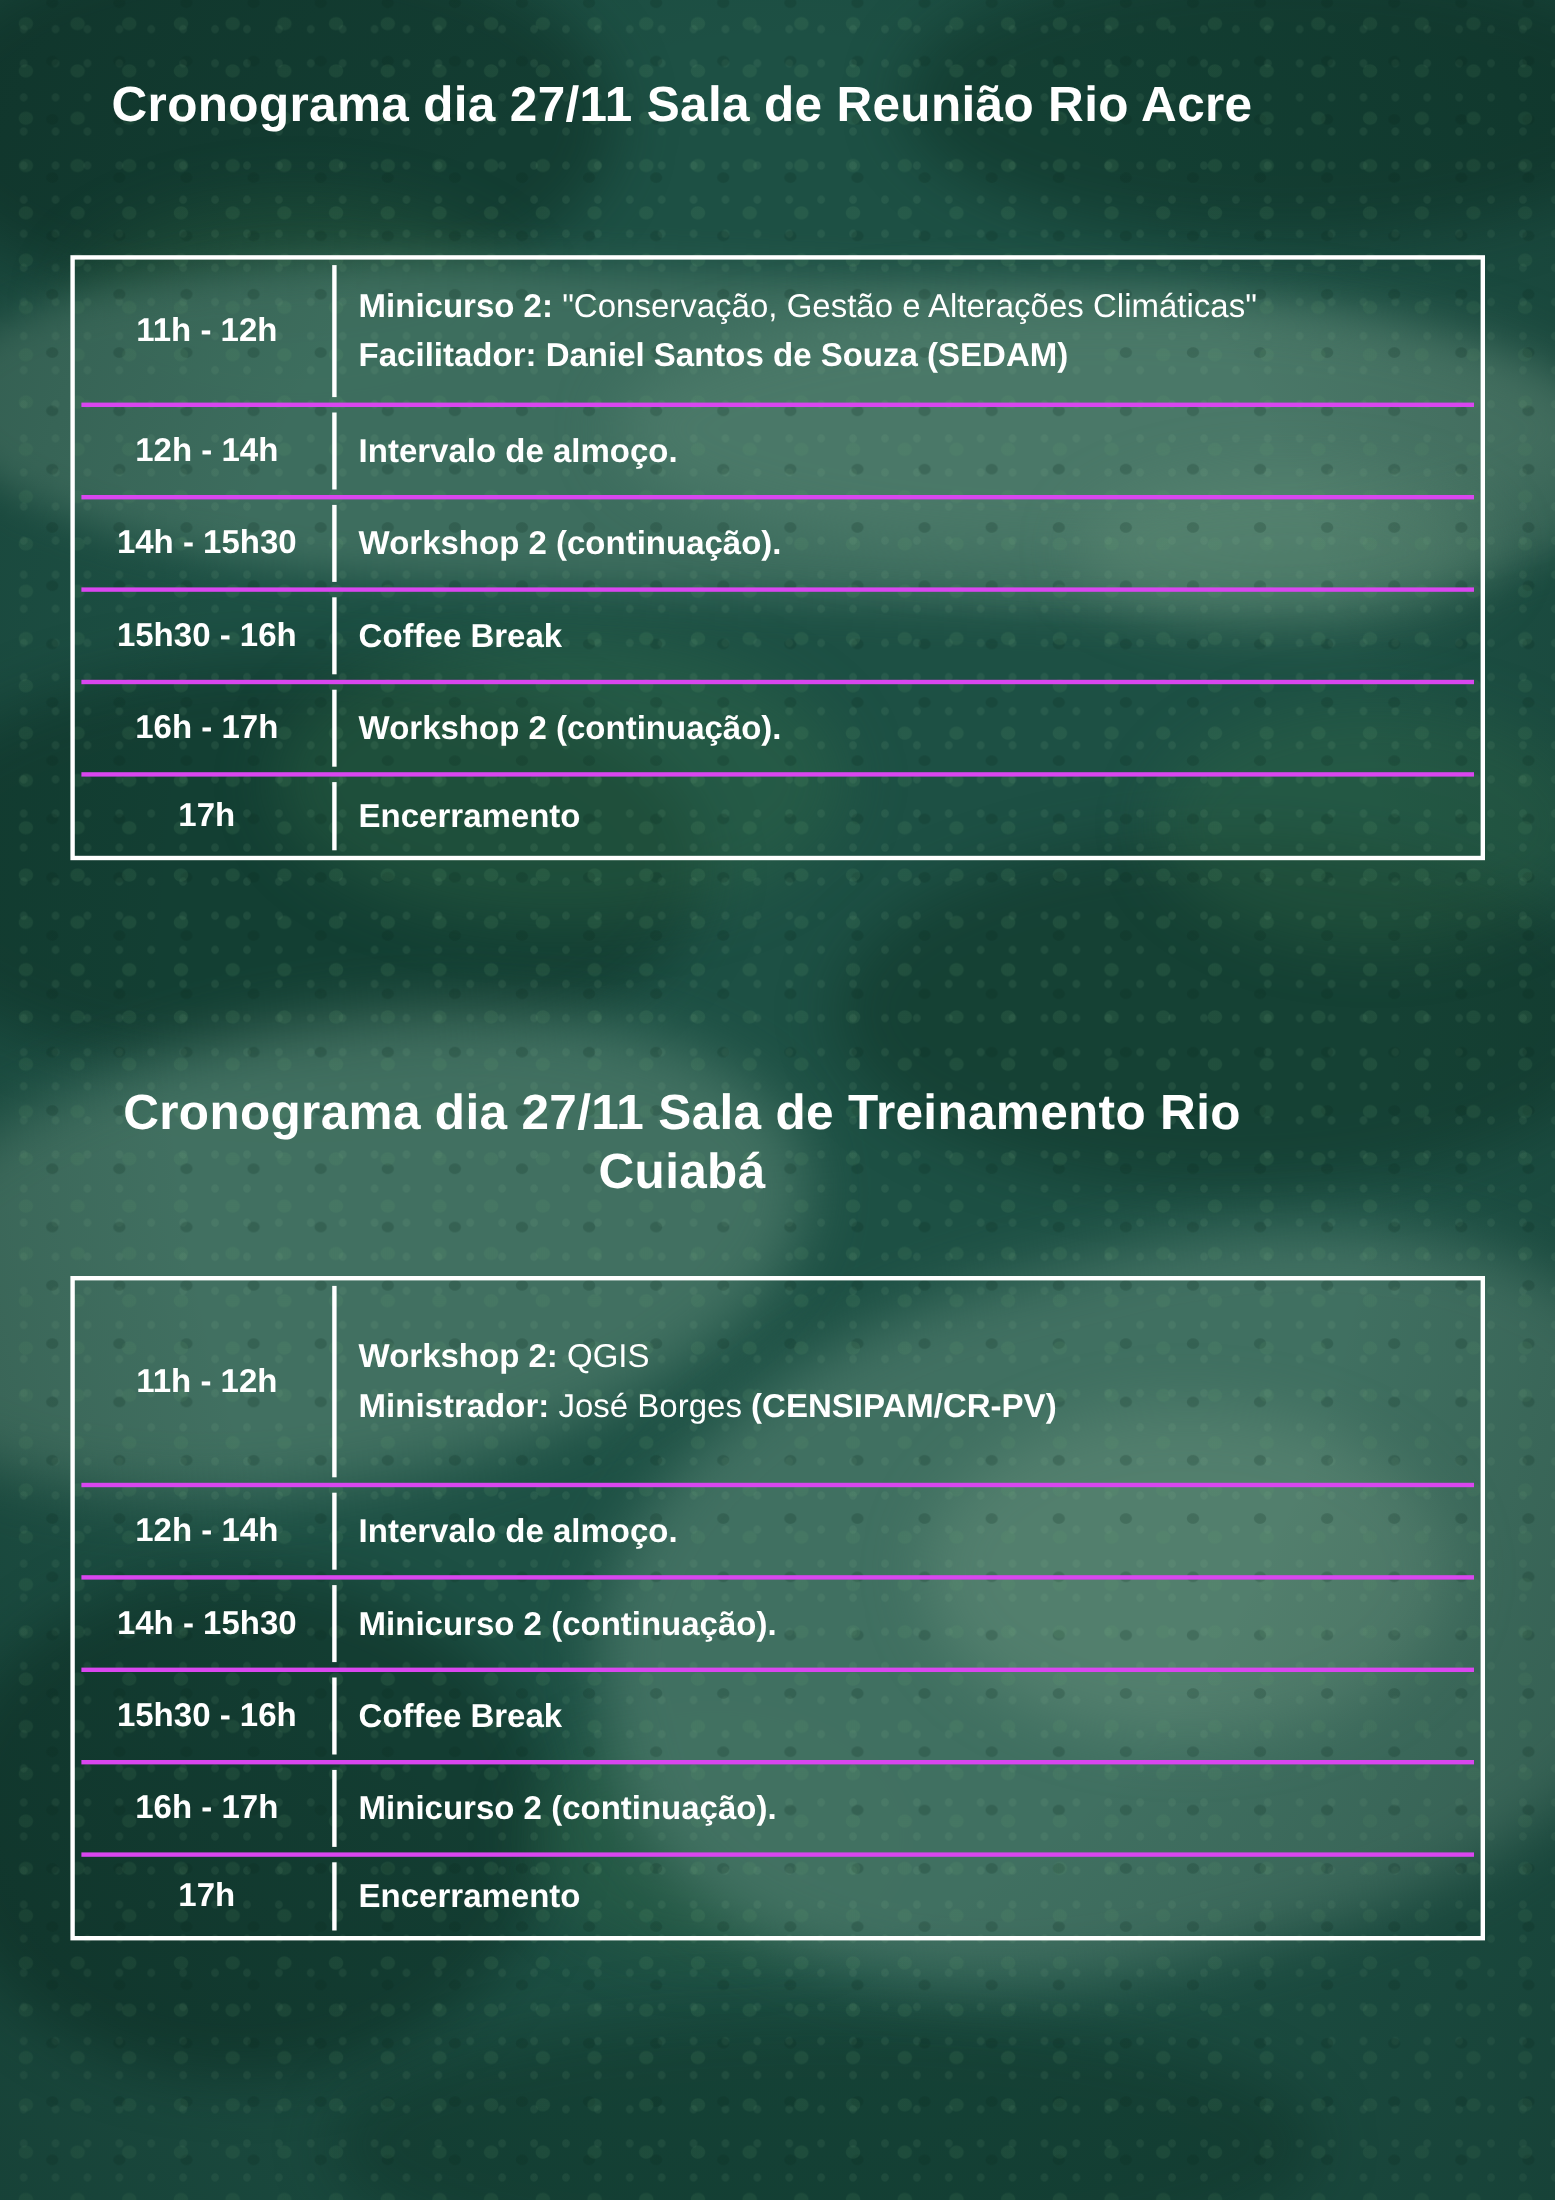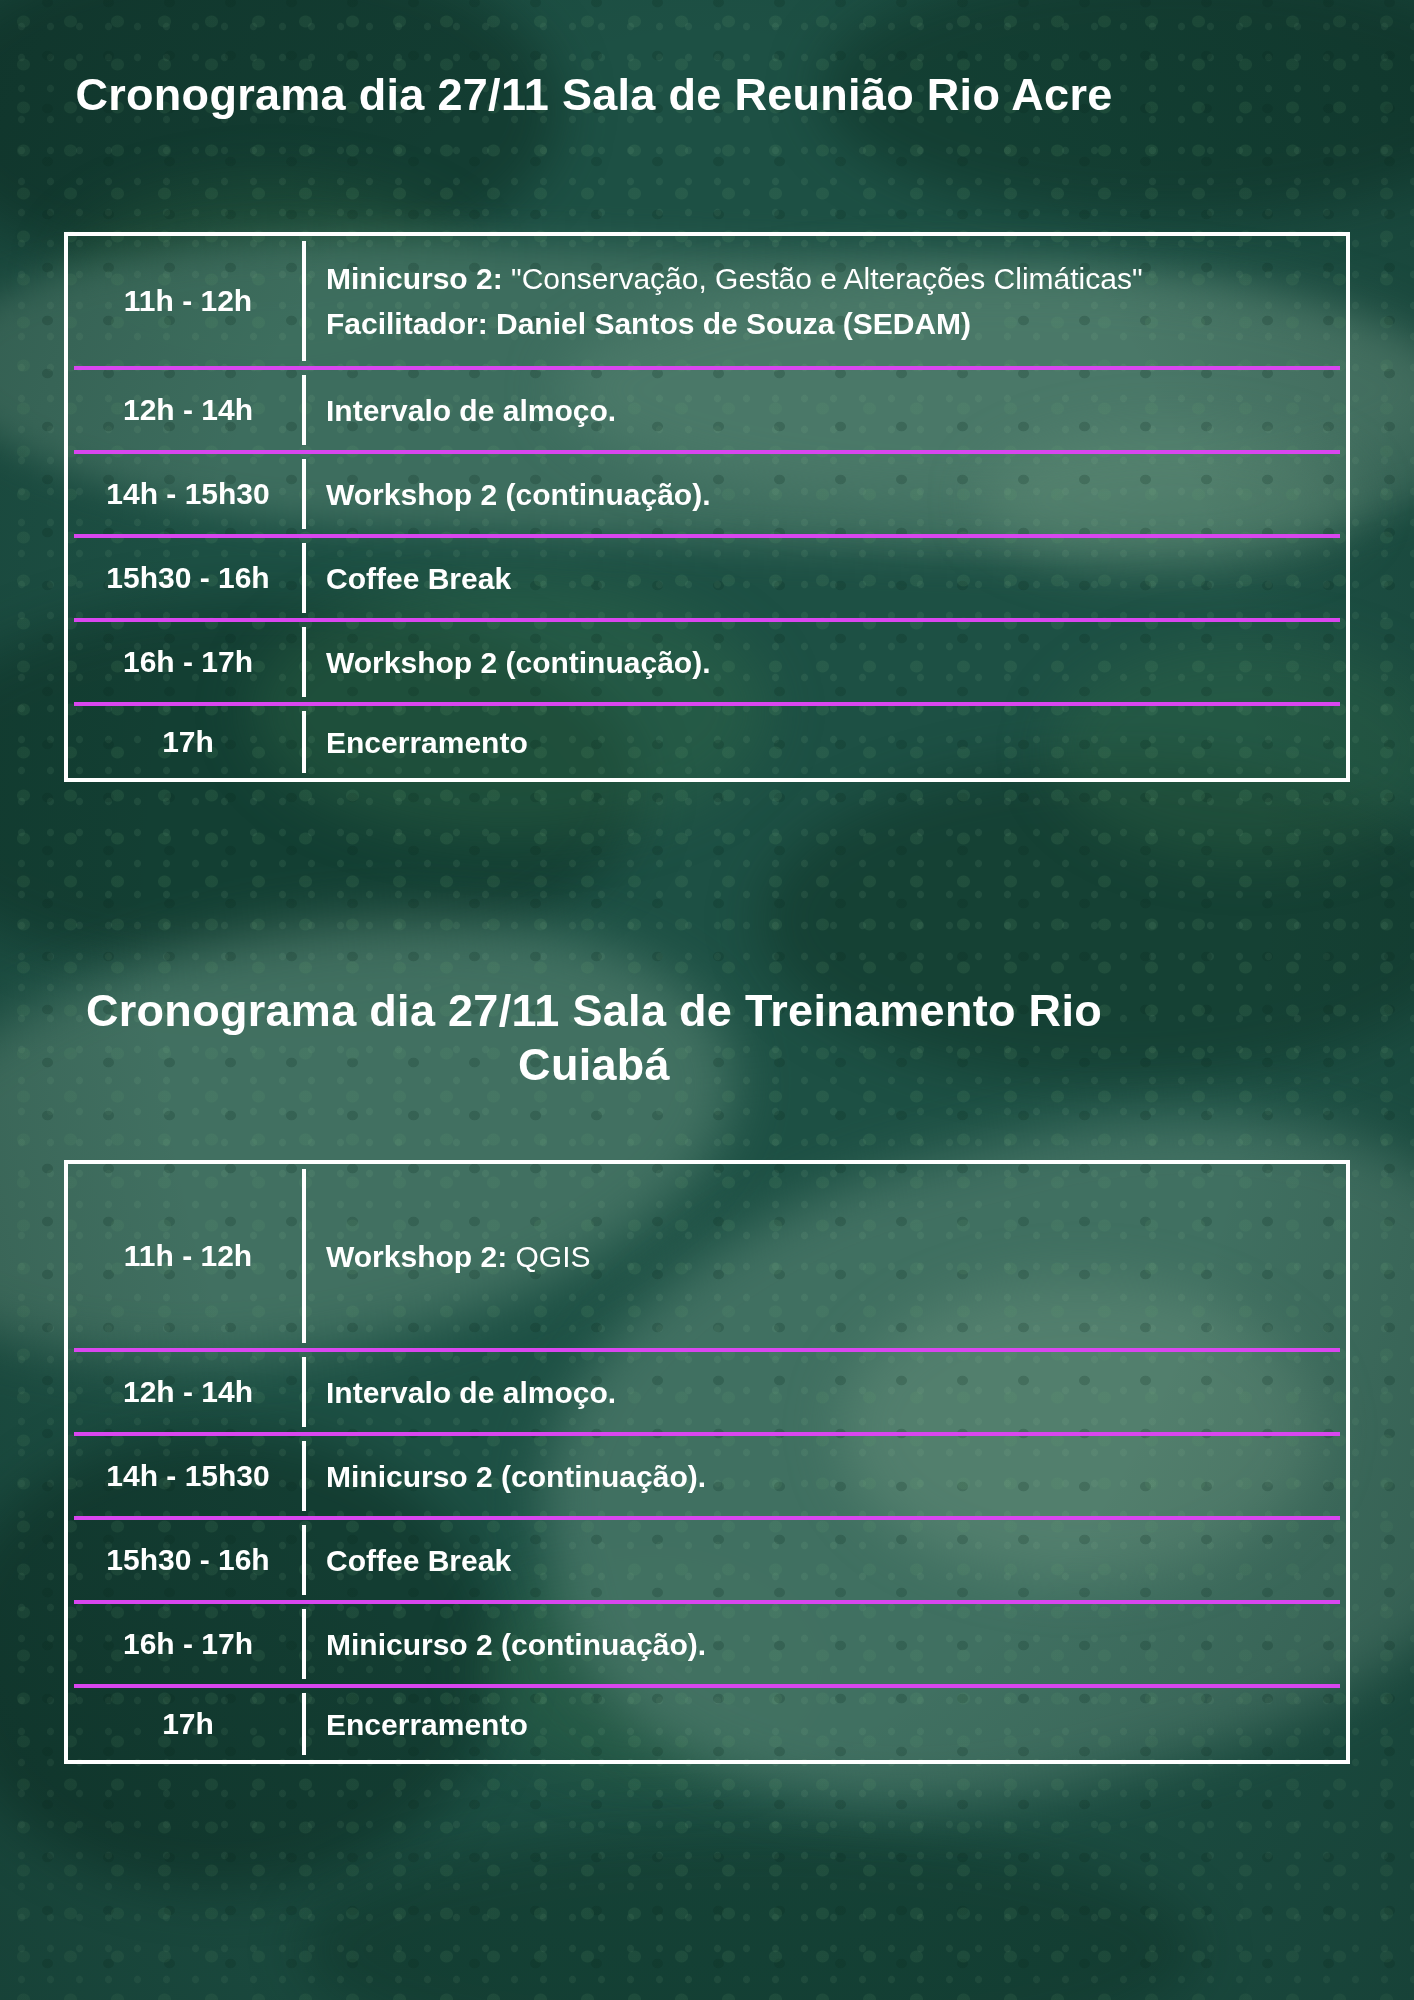--- a/index.html
+++ b/index.html
@@ -20,23 +20,24 @@
     background-size:47px 43px,61px 53px,29px 31px;
     background-position:0 0,17px 29px,7px 11px;
   }
   .vignette{
     position:absolute;inset:0;z-index:4;
     background:radial-gradient(ellipse at 50% 45%, rgba(0,0,0,0) 55%, rgba(8,30,24,0.28) 100%);
   }
   
   .layer{position:absolute;inset:0;z-index:10;}
   .page-title{
-    position:absolute;left:12px;width:1164px;text-align:center;
+    position:absolute;left:0;width:1164px;text-align:center;
     color:#ffffff;font-weight:700;font-size:45px;letter-spacing:0.3px;
     line-height:1.2;
+    padding-left:38px;
   }
   .title-1{top:68px;}
   .title-2{top:984px;}
   .sched-table{
     position:absolute;left:64px;width:1286px;
     border:4px solid #ffffff;box-sizing:border-box;
   }
   .t1{top:232px;}
   .t2{top:1160px;}
   .row{position:relative;margin:0 6px;box-sizing:border-box;}
@@ -138,20 +139,21 @@
   </div>
 
   <div class="page-title title-2">Cronograma dia 27/11 Sala de Treinamento Rio Cuiabá</div>
 
   <div class="sched-table t2">
     <div class="row bordered h-lg2">
       <div class="coldiv"></div>
       <div class="time-cell">11h - 12h</div>
       <div class="act-cell">
         <div><span class="seg-b">Workshop 2:</span><span class="seg-r"> QGIS</span></div>
+        <div><span class="seg-b">Ministrador:</span><span class="seg-r"> José Borges </span><span class="seg-b">(CENSIPAM/CR-PV)</span></div>
       </div>
     </div>
     <div class="row bordered h-md">
       <div class="coldiv"></div>
       <div class="time-cell">12h - 14h</div>
       <div class="act-cell">
           <span class="seg-b">Intervalo de almoço.</span>
         </div>
     </div>
     <div class="row bordered h-md">

